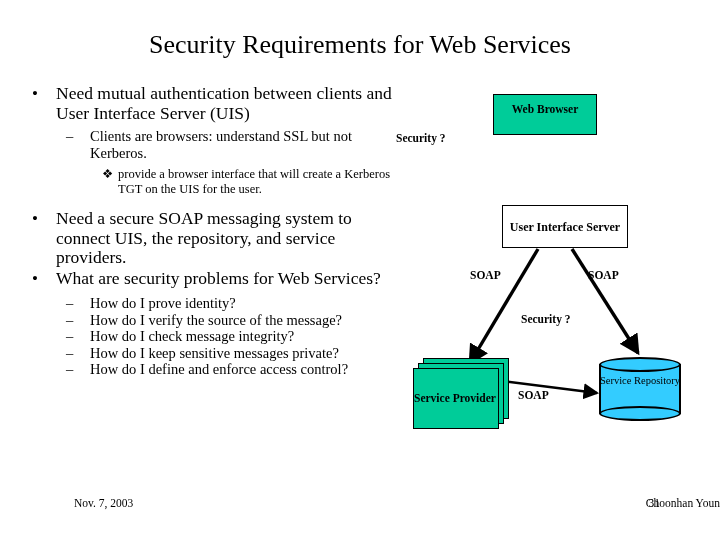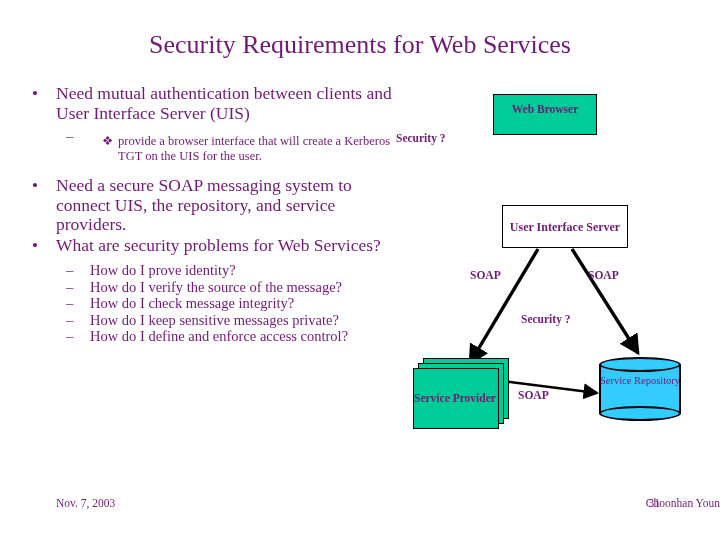--- a/index.html
+++ b/index.html
@@ -7,21 +7,21 @@
     padding: 0;
     background: #ffffff;
   }
   #slide {
     position: relative;
     width: 720px;
     height: 540px;
     background: #ffffff;
     overflow: hidden;
     font-family: "Liberation Serif", "DejaVu Serif", serif;
-    color: #701a75;
+    color: #000000;
   }
 
   
   #title {
     position: absolute;
     left: 0;
     top: 30px;
     width: 720px;
     text-align: center;
     font-size: 26px;
@@ -226,21 +226,21 @@
   
   #footer {
     position: absolute;
     left: 0;
     top: 496px;
     width: 720px;
     height: 18px;
     font-size: 11.5px;
     line-height: 14px;
   }
-  #footer .f-left   { position: absolute; left: 56px;  top: 0; }
+  #footer .f-left   { position: absolute; left: 74px;  top: 0; }
   #footer .f-center { position: absolute; left: 0; top: 0; width: 720px; text-align: right; }
   #footer .f-right  { position: absolute; right: 60px; top: 0; }
 </style>
 </head>
 <body>
 
 <div id="slide">
 
   <div id="title">Security Requirements for Web Services</div>
 
@@ -248,20 +248,21 @@
 
     <div class="lvl1">
       <span class="mk">•</span>
       <span>Need mutual authentication between clients and User Interface Server (UIS)</span>
     </div>
 
     <div class="gap-c"></div>
 
     <div class="lvl2">
       <span class="mk">–</span>
+      <span>Clients are browsers: understand SSL but not Kerberos.</span>
     </div>
 
     <div class="gap-b"></div>
 
     <div class="lvl3">
       <span class="mk">❖</span>
       <span>provide a browser interface that will create a Kerberos TGT on the UIS for the user.</span>
     </div>
 
     <div class="gap-a"></div>

